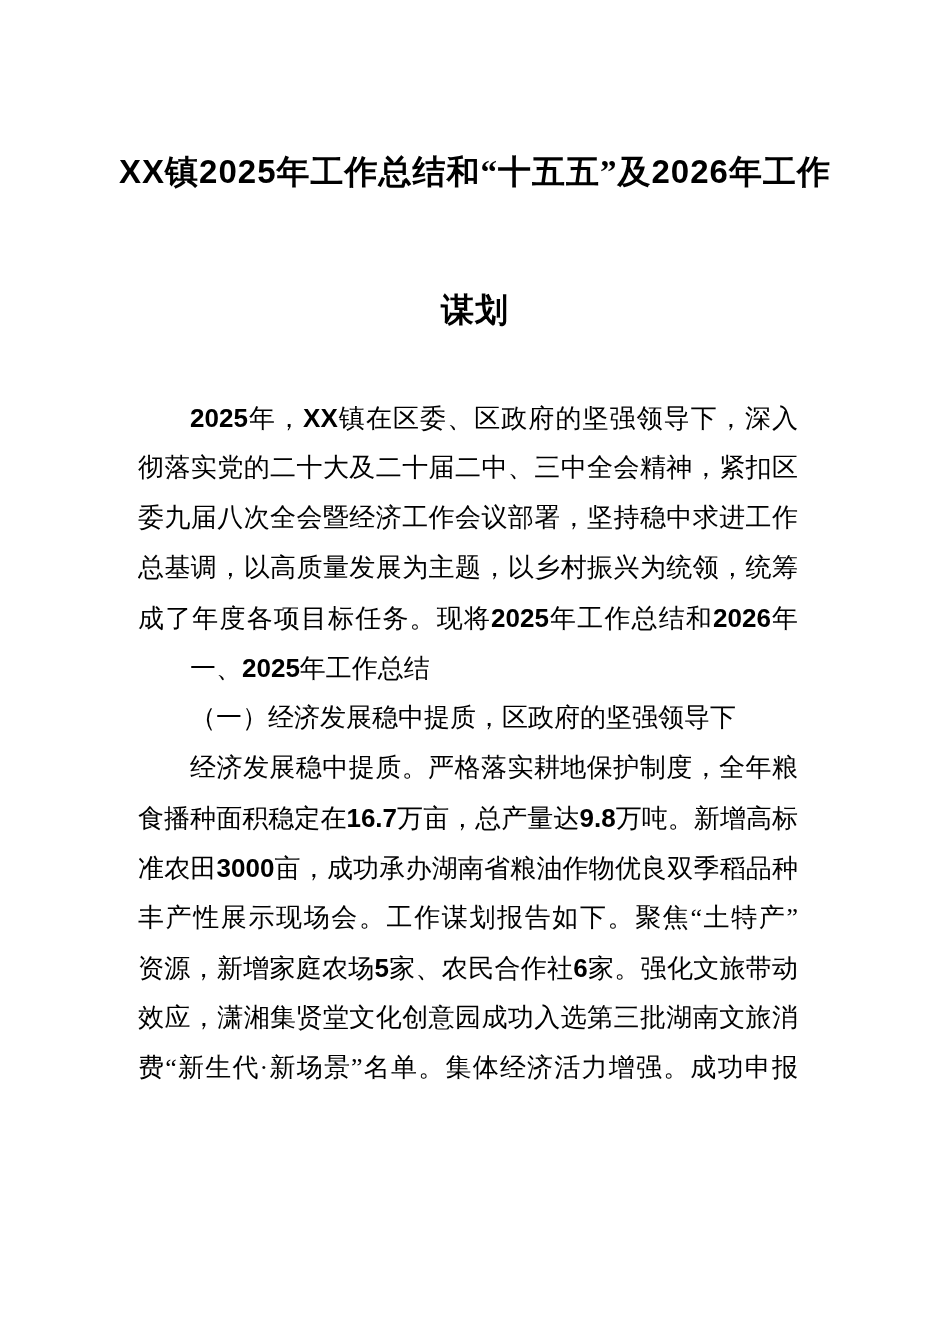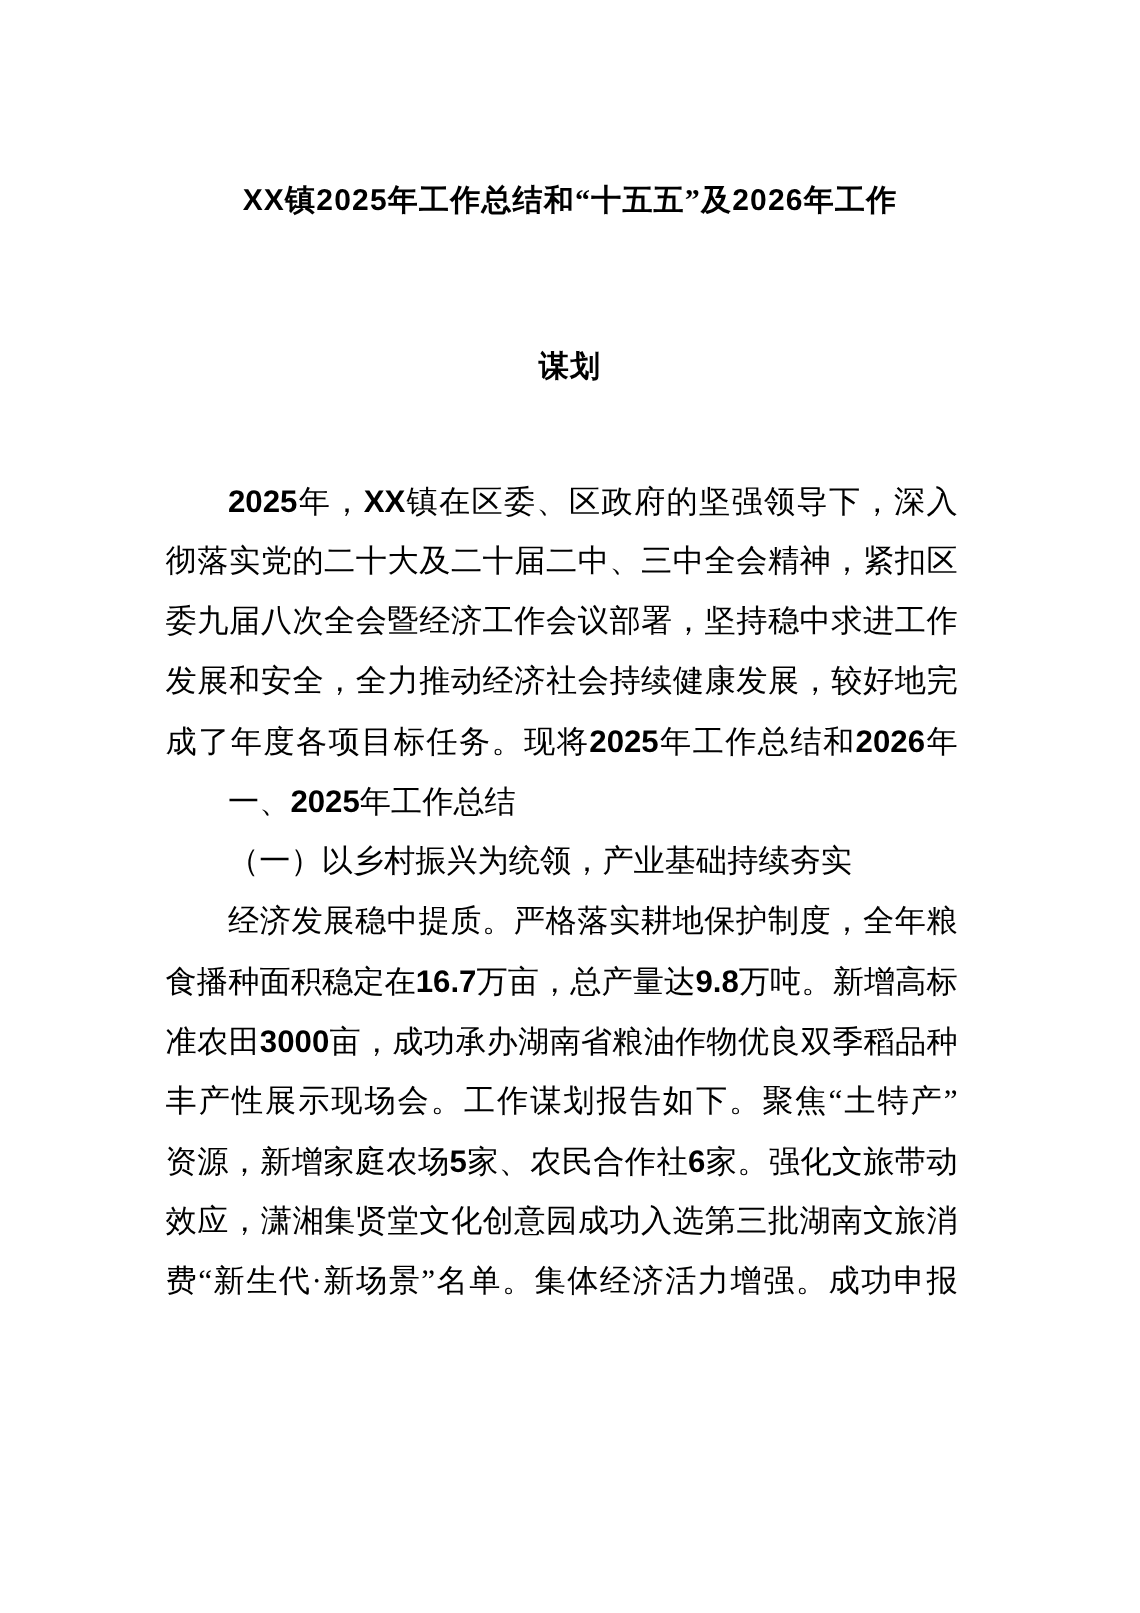--- a/index.html
+++ b/index.html
@@ -14,21 +14,21 @@
     background: #ffffff;
     color: #000000;
     font-family: "Liberation Serif", "DejaVu Serif", serif;
     overflow: hidden;
   }
   .title-line {
     position: absolute;
     left: 0;
     width: 100%;
     text-align: center;
-    font-size: 25px;
+    font-size: 33px;
     font-weight: bold;
     letter-spacing: 1px;
     white-space: nowrap;
   }
   #title-line-1 { top: 150px; }
   #title-line-2 { top: 288px; }
   .doc-body {
     position: absolute;
     left: 138px;
     top: 393px;
@@ -58,24 +58,24 @@
 </head>
 <body>
 
 <div class="page">
   <div id="title-line-1" class="title-line doc-text"><span class="latin">XX</span>镇<span class="latin">2025</span>年工作总结和“十五五”及<span class="latin">2026</span>年工作</div>
   <div id="title-line-2" class="title-line doc-text">谋划</div>
   <div id="doc-body" class="doc-body">
       <div class="body-line doc-text indent fill"><span class="latin">2025</span>年，<span class="latin">XX</span>镇在区委、区政府的坚强领导下，深入贯</div>
       <div class="body-line doc-text fill">彻落实党的二十大及二十届二中、三中全会精神，紧扣区</div>
       <div class="body-line doc-text fill">委九届八次全会暨经济工作会议部署，坚持稳中求进工作</div>
-      <div class="body-line doc-text fill">发展和安全，全力推动经济社会持续健康发展，较好地完</div>
+      <div class="body-line doc-text fill">总基调，以高质量发展为主题，以乡村振兴为统领，统筹</div>
       <div class="body-line doc-text fill">成了年度各项目标任务。现将<span class="latin">2025</span>年工作总结和<span class="latin">2026</span>年及</div>
       <div class="body-line doc-text indent">一、<span class="latin">2025</span>年工作总结</div>
-      <div class="body-line doc-text indent">（一）以乡村振兴为统领，产业基础持续夯实</div>
+      <div class="body-line doc-text indent">（一）经济发展稳中提质，区政府的坚强领导下</div>
       <div class="body-line doc-text indent fill">经济发展稳中提质。严格落实耕地保护制度，全年粮</div>
       <div class="body-line doc-text fill">食播种面积稳定在<span class="latin">16.7</span>万亩，总产量达<span class="latin">9.8</span>万吨。新增高标</div>
       <div class="body-line doc-text fill">准农田<span class="latin">3000</span>亩，成功承办湖南省粮油作物优良双季稻品种</div>
       <div class="body-line doc-text fill">丰产性展示现场会。工作谋划报告如下。聚焦“土特产”</div>
       <div class="body-line doc-text fill">资源，新增家庭农场<span class="latin">5</span>家、农民合作社<span class="latin">6</span>家。强化文旅带动</div>
       <div class="body-line doc-text fill">效应，潇湘集贤堂文化创意园成功入选第三批湖南文旅消</div>
       <div class="body-line doc-text fill">费“新生代·新场景”名单。集体经济活力增强。成功申报</div>
     </div>
 </div>
 

